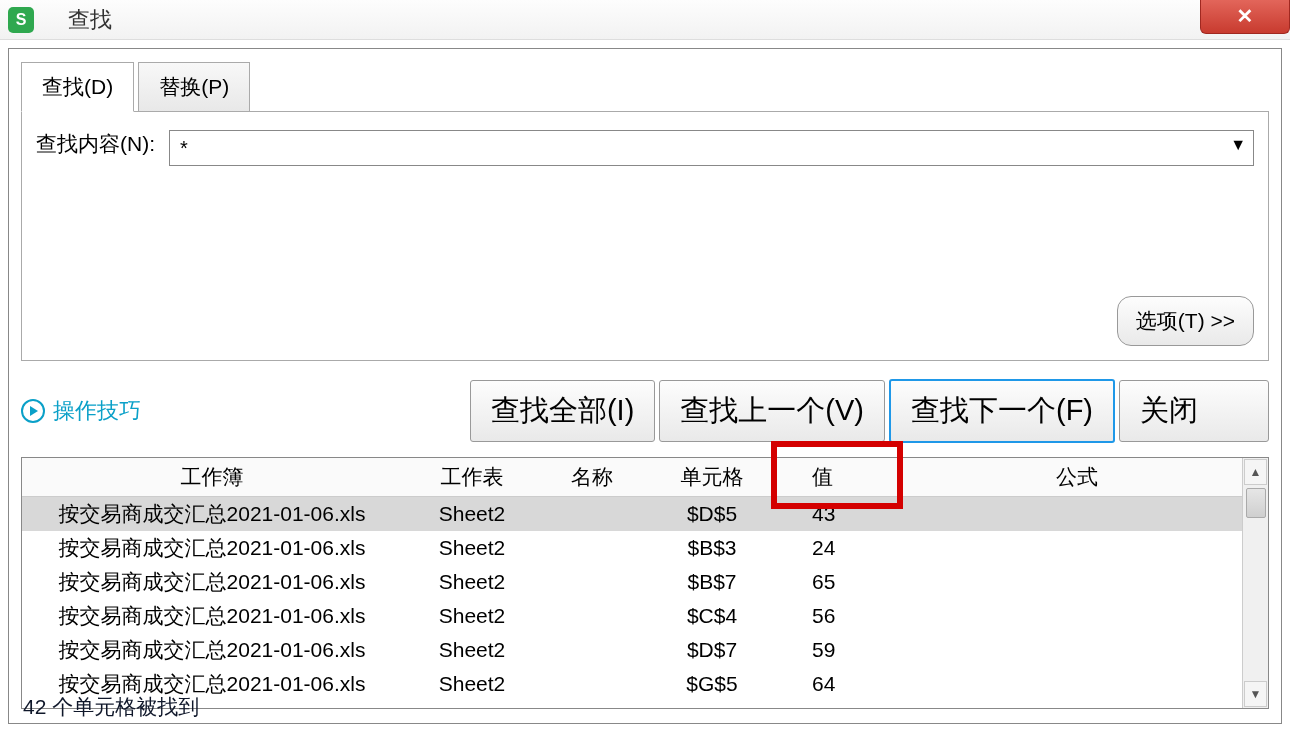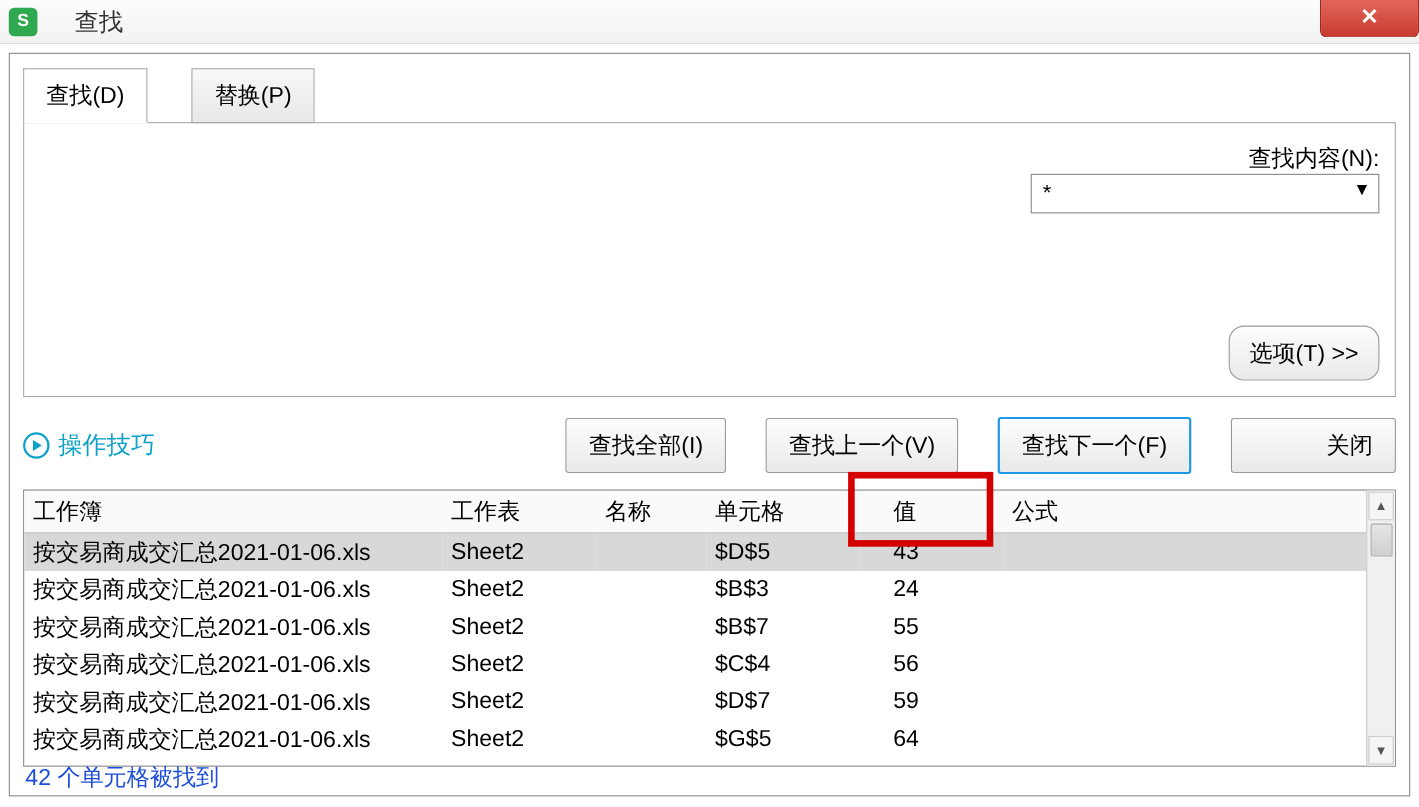--- a/index.html
+++ b/index.html
@@ -5,62 +5,62 @@
 * { box-sizing: border-box; margin: 0; padding: 0; font-family: "Microsoft YaHei", Arial, sans-serif; }
 body { width: 1290px; height: 734px; background: #fff; position: relative; overflow: hidden; }
 
 .titlebar { height: 40px; display: flex; align-items: center; padding: 0 8px; background: linear-gradient(#fdfdfd,#f2f2f2); border-bottom: 1px solid #ddd; position: relative; }
 .app-icon { width: 26px; height: 26px; background: #2fa84f; border-radius: 5px; display: flex; align-items: center; justify-content: center; color: #fff; font-weight: bold; font-size: 16px; margin-right: 10px; }
 .title-text { font-size: 22px; color: #333; margin-left: 24px; }
 .close-btn { position: absolute; right: 0; top: -2px; width: 90px; height: 36px; background: linear-gradient(#e4685d,#c83b2f); border: 1px solid #a02820; border-top: none; border-radius: 0 0 6px 6px; display: flex; align-items: center; justify-content: center; color: #fff; font-size: 20px; font-weight: bold; cursor: pointer; box-shadow: inset 0 1px 0 rgba(255,255,255,.3); }
 
 .dialog-body { border: 1px solid #888; margin: 8px; padding: 0; position: relative; height: 676px; }
 
-.tab-row { display: flex; padding: 12px 0 0 12px; gap: 36px; }
+.tab-row { display: flex; padding: 12px 0 0 12px; }
 .tab { border: 1px solid #aaa; padding: 10px 20px; font-size: 21px; background: linear-gradient(#f8f8f8,#e8e8e8); margin-right: 4px; cursor: pointer; position: relative; top: 1px; }
 .tab.active { background: #fff; border-bottom: 1px solid #fff; z-index: 2; }
 
 .inner-frame { border: 1px solid #aaa; margin: 0 12px; padding: 18px 14px 14px 14px; position: relative; height: 250px; }
-.find-row { display: flex; align-items: flex-end; gap: 0; flex-direction: column; }
+.find-row { display: flex; align-items: flex-start; gap: 14px; }
 .find-label { font-size: 21px; }
 .find-input-wrap { flex: 1; position: relative; }
 .find-input { width: 100%; height: 36px; border: 1px solid #888; padding: 0 40px 0 10px; font-size: 20px; outline: none; }
 .dropdown-caret { position: absolute; right: 8px; top: 6px; font-size: 16px; pointer-events: none; }
 
 .options-btn { position: absolute; right: 14px; bottom: 14px; border: 1px solid #999; background: linear-gradient(#fdfdfd,#e9e9e9); padding: 10px 18px; font-size: 21px; cursor: pointer; border-radius: 14px; }
 
-.action-row { display: flex; align-items: center; padding: 18px 12px 14px 12px; gap: 36px; }
+.action-row { display: flex; align-items: center; padding: 18px 12px 14px 12px; gap: 4px; }
 .tips { display: flex; align-items: center; gap: 8px; color: #0aa0c8; font-size: 22px; cursor: pointer; }
 .play-icon { width: 24px; height: 24px; border: 2px solid #0aa0c8; border-radius: 50%; display: flex; align-items: center; justify-content: center; }
 .play-tri { width: 0; height: 0; border-left: 8px solid #0aa0c8; border-top: 5px solid transparent; border-bottom: 5px solid transparent; margin-left: 2px; }
 .spacer { flex: 1; }
-.btn { border: 1px solid #999; background: linear-gradient(#fdfdfd,#e9e9e9); padding: 10px 20px; font-size: 21px; cursor: pointer; border-radius: 3px; min-width: 140px; text-align: right; }
+.btn { border: 1px solid #999; background: linear-gradient(#fdfdfd,#e9e9e9); padding: 10px 20px; font-size: 29px; cursor: pointer; border-radius: 3px; min-width: 140px; text-align: left; }
 .btn.primary { border: 2px solid #1f98e8; }
 
 .results-wrap { border: 1px solid #888; margin: 0 12px; height: 252px; position: relative; display: flex; }
 .results-inner { flex: 1; overflow: hidden; }
 .scrollbar { width: 26px; background: #f0f0f0; border-left: 1px solid #ccc; position: relative; display: flex; flex-direction: column; }
 .sb-arrow { height: 26px; display: flex; align-items: center; justify-content: center; font-size: 12px; color: #555; background: #f5f5f5; border: 1px solid #ccc; margin: 1px; cursor: pointer; }
 .sb-thumb { width: 20px; height: 30px; background: linear-gradient(#e6e6e6,#cfcfcf); border: 1px solid #aaa; border-radius: 2px; margin: 2px auto; cursor: pointer; }
 .sb-track { flex: 1; }
 
 table { width: 100%; border-collapse: collapse; }
-th, td { text-align: left; padding: 3px 8px; font-size: 21px; font-weight: normal; white-space: nowrap; }
+th, td { text-align: center; padding: 3px 8px; font-size: 21px; font-weight: normal; white-space: nowrap; }
 th { border-bottom: 1px solid #ccc; background: #fafafa; height: 38px; position: relative; }
 tr.selected td { background: #d8d8d8; }
 .col-wb { width: 380px; }
 .col-ws { width: 140px; }
 .col-nm { width: 100px; }
 .col-cell { width: 140px; margin-left: 48px; }
 .col-val { width: 130px; text-align: left; padding-left: 30px; }
 .col-fx { }
 
 .highlight-box { position: absolute; border: 6px solid #d40000; pointer-events: none; z-index: 10; }
 
-.status { position: absolute; left: 14px; bottom: 2px; font-size: 21px; color: #1d4ed8; }
+.status { position: absolute; left: 14px; bottom: 2px; font-size: 21px; color: #0f172a; }
 </style>
 </head>
 <body>
 
 <div class="titlebar">
   <div class="app-icon">S</div>
   <div class="title-text">查找</div>
   <div class="close-btn">
     <span>✕</span>
   </div>
@@ -126,21 +126,21 @@
               <td class="col-nm"></td>
               <td class="col-cell">$B$3</td>
               <td class="col-val">24</td>
               <td class="col-fx"></td>
             </tr>
             <tr>
               <td class="col-wb">按交易商成交汇总2021-01-06.xls</td>
               <td class="col-ws">Sheet2</td>
               <td class="col-nm"></td>
               <td class="col-cell">$B$7</td>
-              <td class="col-val">55</td>
+              <td class="col-val">65</td>
               <td class="col-fx"></td>
             </tr>
             <tr>
               <td class="col-wb">按交易商成交汇总2021-01-06.xls</td>
               <td class="col-ws">Sheet2</td>
               <td class="col-nm"></td>
               <td class="col-cell">$C$4</td>
               <td class="col-val">56</td>
               <td class="col-fx"></td>
             </tr>

